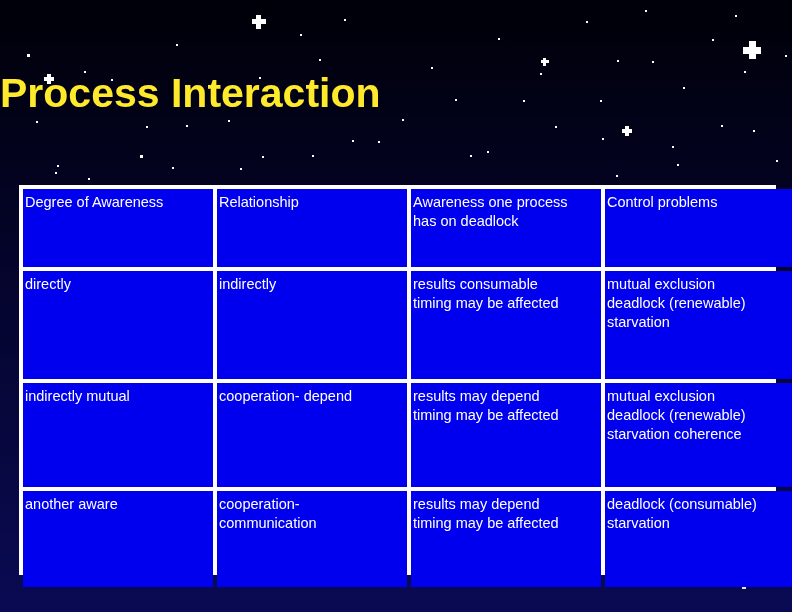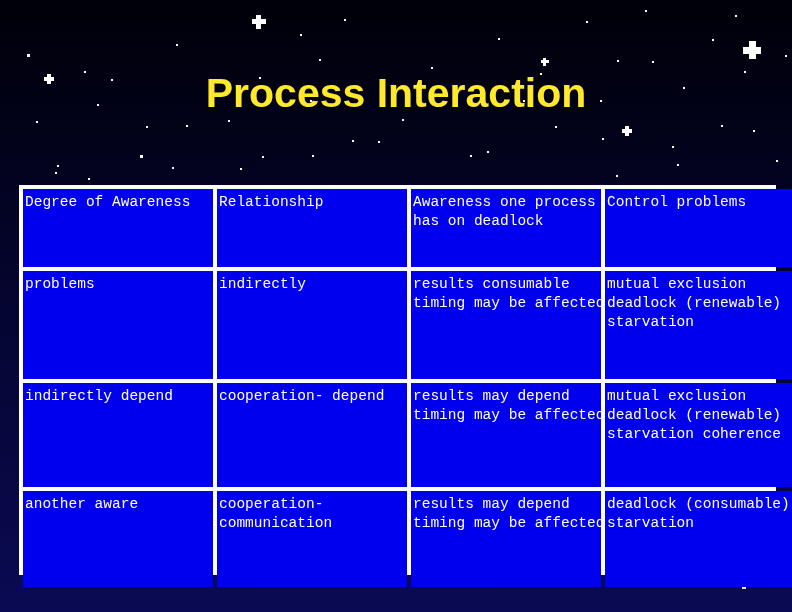--- a/index.html
+++ b/index.html
@@ -20,21 +20,20 @@
     left: 0; top: 0;
     width: 792px;
     height: 612px;
     pointer-events: none;
   }
   .title {
     position: absolute;
     left: 0;
     top: 70px;
     width: 792px;
-    text-align: center;
     color: #ffe92b;
     font-size: 41px;
     line-height: 46px;
     font-weight: 700;
     letter-spacing: 0px;
     font-family: "Liberation Sans", sans-serif;
     white-space: nowrap;
   }
   .table-wrap {
     position: absolute;
@@ -54,21 +53,21 @@
   table.matrix td {
     background: #0000ee;
     color: #ffffff;
     vertical-align: top;
     padding: 4px 2px 2px 2px;
     font-size: 14.5px;
     line-height: 19px;
     font-family: "Liberation Sans", sans-serif;
     overflow: hidden;
   }
-  .cell-line { display: block; white-space: nowrap; font-family: Liberation Mono, monospace; }
+  .cell-line { display: block; white-space: nowrap; }
   
   col.c1 { width: 190px; }
   col.c2 { width: 190px; }
   col.c3 { width: 190px; }
   col.c4 { width: 195px; }
   tr.r1 { height: 78px; }
   tr.r2 { height: 108px; }
   tr.r3 { height: 104px; }
   tr.r4 { height: 96px; }
 </style>
@@ -175,38 +174,38 @@
             <span class="cell-line"> has on deadlock</span>
           </td>
           <td>
             <span class="cell-line">Control problems</span>
           </td>
         </tr>
       </thead>
       <tbody>
         <tr class="r2">
           <td>
-            <span class="cell-line">problems</span>
+            <span class="cell-line">directly</span>
           </td>
           <td>
             <span class="cell-line">indirectly</span>
           </td>
           <td>
             <span class="cell-line">results consumable</span>
             <span class="cell-line">timing may be affected</span>
           </td>
           <td>
             <span class="cell-line">mutual exclusion</span>
             <span class="cell-line">deadlock (renewable)</span>
             <span class="cell-line">starvation</span>
           </td>
         </tr>
         <tr class="r3">
           <td>
-            <span class="cell-line">indirectly depend</span>
+            <span class="cell-line">indirectly mutual</span>
           </td>
           <td>
             <span class="cell-line">cooperation- depend</span>
           </td>
           <td>
             <span class="cell-line">results may depend</span>
             <span class="cell-line">timing may be affected</span>
           </td>
           <td>
             <span class="cell-line">mutual exclusion</span>

